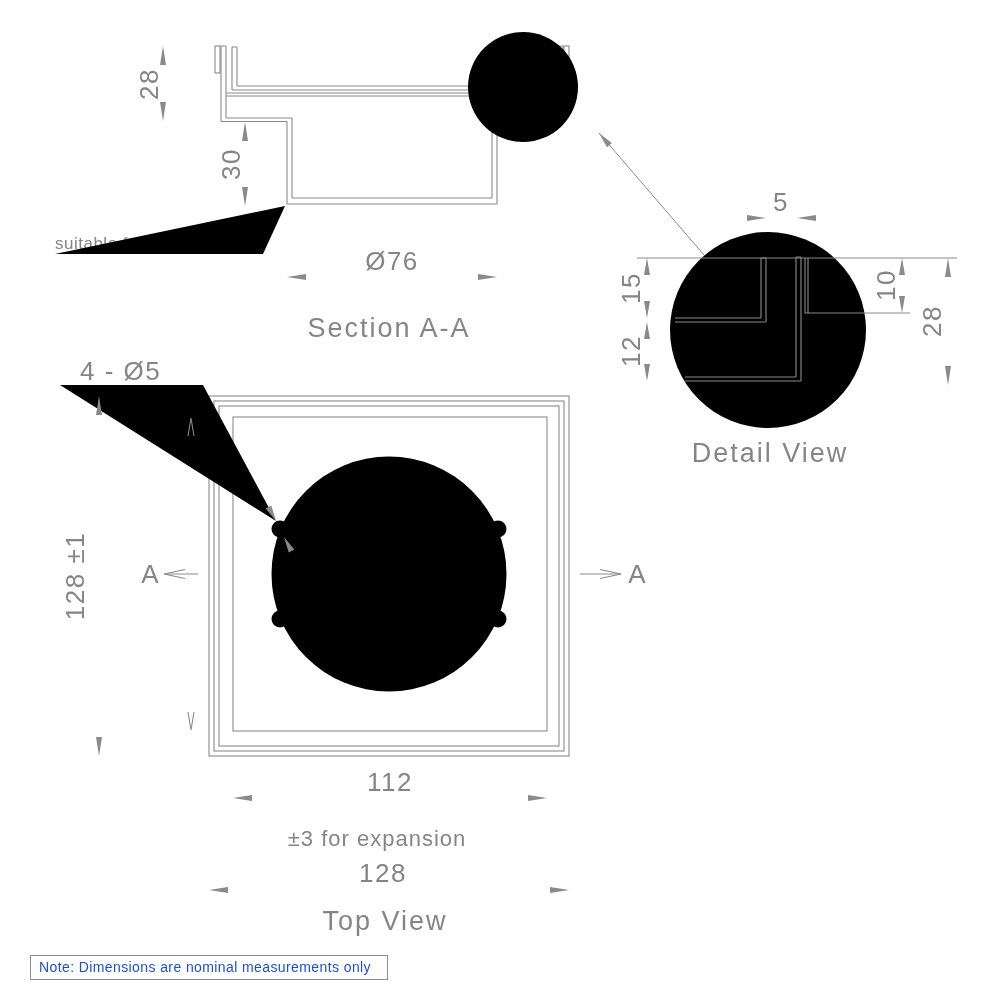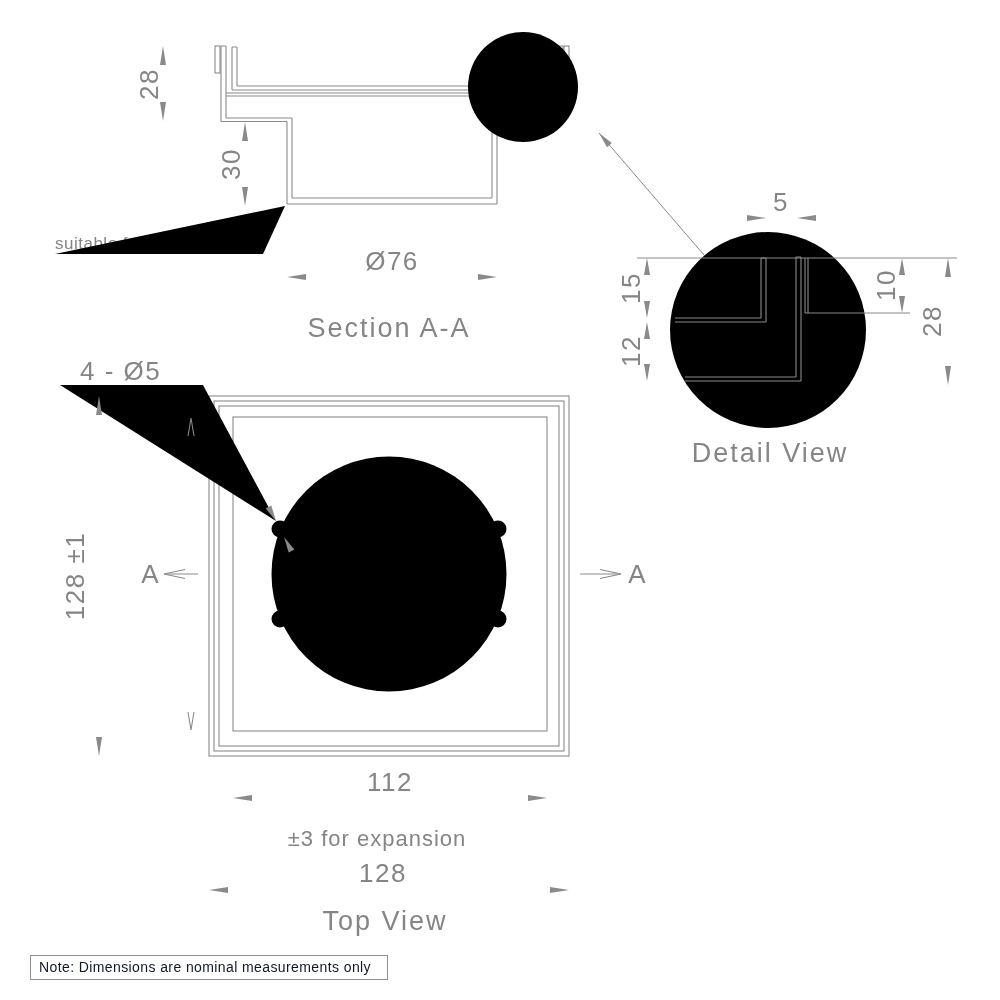--- a/index.html
+++ b/index.html
@@ -13,21 +13,21 @@
   .dim-mid{text-anchor:middle;}
   .title{font-size:27px;letter-spacing:2px;text-anchor:middle;}
   .small-note{font-size:17px;letter-spacing:0.5px;}
   .exp-note{font-size:22px;letter-spacing:1px;text-anchor:middle;}
   .a-marker{font-size:26px;text-anchor:middle;}
   .cl{stroke-dasharray:28 5 5 5;}
   .hid{stroke-dasharray:24 9;}
   .dotted{stroke-dasharray:2.5 3.5;}
   .ldash{stroke-dasharray:20 8;}
   .notebox{position:absolute;left:30px;top:955px;width:348px;height:23px;border:1px solid #8f8f8f;
-           font-family:"Liberation Sans","DejaVu Sans",sans-serif;font-size:14px;color:#0f172a;
+           font-family:"Liberation Sans","DejaVu Sans",sans-serif;font-size:14px;color:#1d4ed8;
            line-height:23px;padding-left:8px;letter-spacing:0.4px;box-sizing:content-box;}
 </style>
 </head>
 <body>
 
 <div class="page">
 <svg width="1000" height="1000" viewBox="0 0 1000 1000">
 
   <g>
     <g class="ln">

